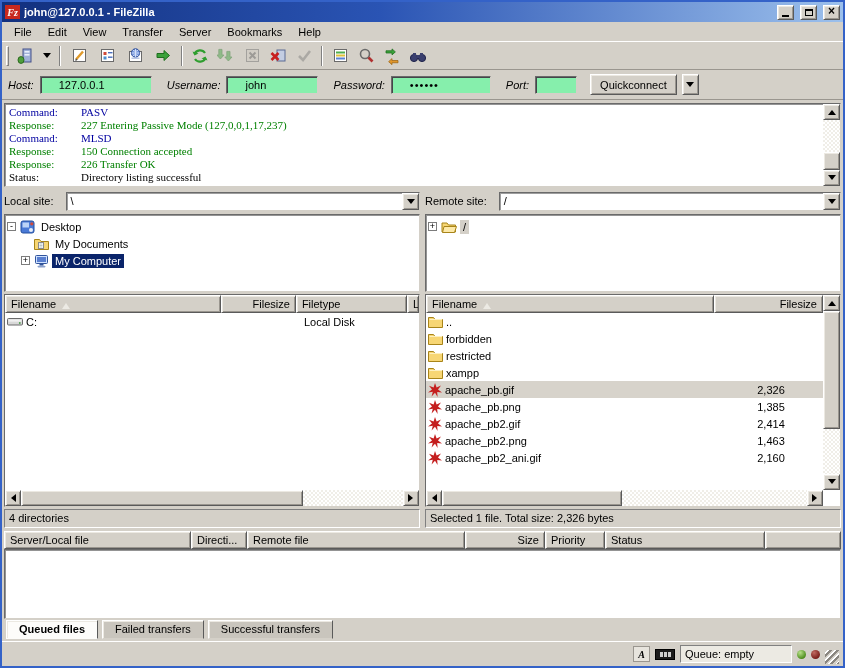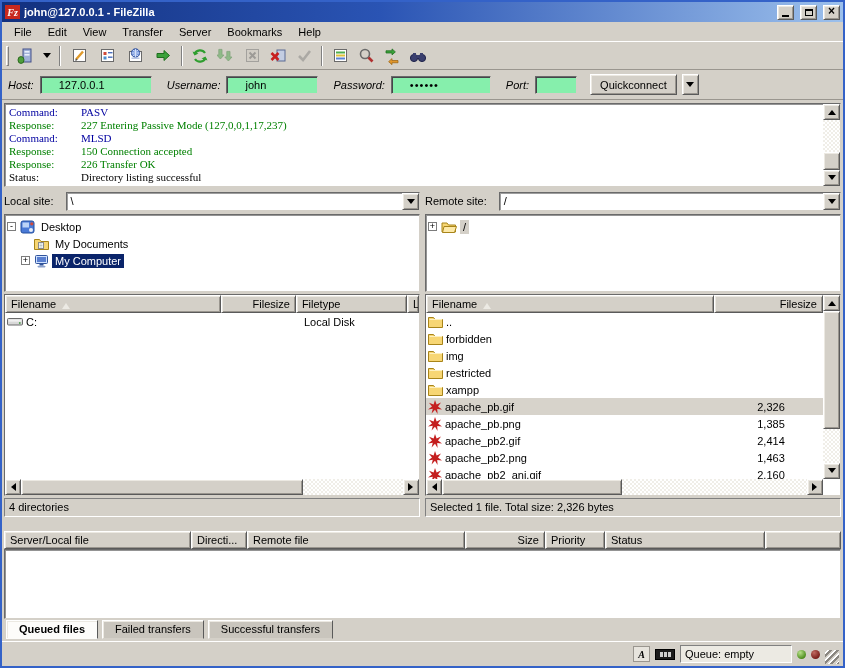--- a/index.html
+++ b/index.html
@@ -93,21 +93,21 @@
   .list-body { flex:1; background:#fff; overflow:hidden; position:relative; }
   .lrow { display:flex; align-items:center; height:17px; white-space:nowrap; }
   .lrow .icon { margin:0 3px 0 2px; flex:0 0 auto; display:flex; }
   .cell { overflow:hidden; white-space:nowrap; padding-right:4px; }
   .cell.num { text-align:center; }
   .row-sel { background:#d7d3cb; }
 
   .pane-status { height:19px; flex:0 0 19px; margin-top:2px; border:1px solid; border-color:#808080 #fff #fff #808080; padding:2px 4px; background:#d4d0c8; white-space:nowrap; overflow:hidden; }
 
   
-  .queue { flex:0 0 110px; height:110px; margin:14px 2px 0 2px; display:flex; flex-direction:column; }
+  .queue { flex:0 0 110px; height:110px; margin:3px 2px 0 2px; display:flex; flex-direction:column; }
   .queue-body { flex:1; background:#fff; }
   .tabs { height:22px; flex:0 0 22px; display:flex; align-items:flex-start; gap:4px; padding:1px 0 0 2px; }
   .tab { padding:2px 12px 3px; border:1px solid; border-color:#fff #5a5a5a #d4d0c8 #fff; box-shadow:inset 1px 1px 0 #ece9e2; background:#c9c5bd; }
   .tab.active { background:#fdfcfa; font-weight:bold; border-bottom-color:#fdfcfa; }
 
   
   .statusbar { height:25px; flex:0 0 25px; display:flex; align-items:center; justify-content:flex-end; gap:5px; padding:2px 4px 2px 2px; border-top:1px solid #fff; position:relative; }
   .sb-spacer { flex:1; }
   .dtype { width:17px; height:16px; border:1px solid #9a968f; background:#e7e4dd; display:flex; align-items:center; justify-content:center; font:italic bold 10px "Liberation Serif",serif; }
   .speedbadge { width:20px; height:11px; background:#1c1c1c; border:1px solid #000; display:flex; align-items:center; justify-content:center; gap:1px; }
@@ -439,30 +439,20 @@
             <span class="cell" style="flex:1">forbidden</span>
             <span class="cell num" style="width:100px"></span>
           </div>
           <div class="lrow">
             <span class="icon">
                 <svg width="15" height="13" viewBox="0 0 15 13">
                   <path d="M0.5 2.5 h5 l1.5 2 h7.5 v8 h-14 z" fill="#f7d674" stroke="#a88419"></path>
                   <path d="M1.5 4.5 h12.5" stroke="#fdf0c0" fill="none"></path>
                 </svg>
               </span>
-            <span class="cell" style="flex:1">img</span>
-            <span class="cell num" style="width:100px"></span>
-          </div>
-          <div class="lrow">
-            <span class="icon">
-                <svg width="15" height="13" viewBox="0 0 15 13">
-                  <path d="M0.5 2.5 h5 l1.5 2 h7.5 v8 h-14 z" fill="#f7d674" stroke="#a88419"></path>
-                  <path d="M1.5 4.5 h12.5" stroke="#fdf0c0" fill="none"></path>
-                </svg>
-              </span>
             <span class="cell" style="flex:1">restricted</span>
             <span class="cell num" style="width:100px"></span>
           </div>
           <div class="lrow">
             <span class="icon">
                 <svg width="15" height="13" viewBox="0 0 15 13">
                   <path d="M0.5 2.5 h5 l1.5 2 h7.5 v8 h-14 z" fill="#f7d674" stroke="#a88419"></path>
                   <path d="M1.5 4.5 h12.5" stroke="#fdf0c0" fill="none"></path>
                 </svg>
               </span>

